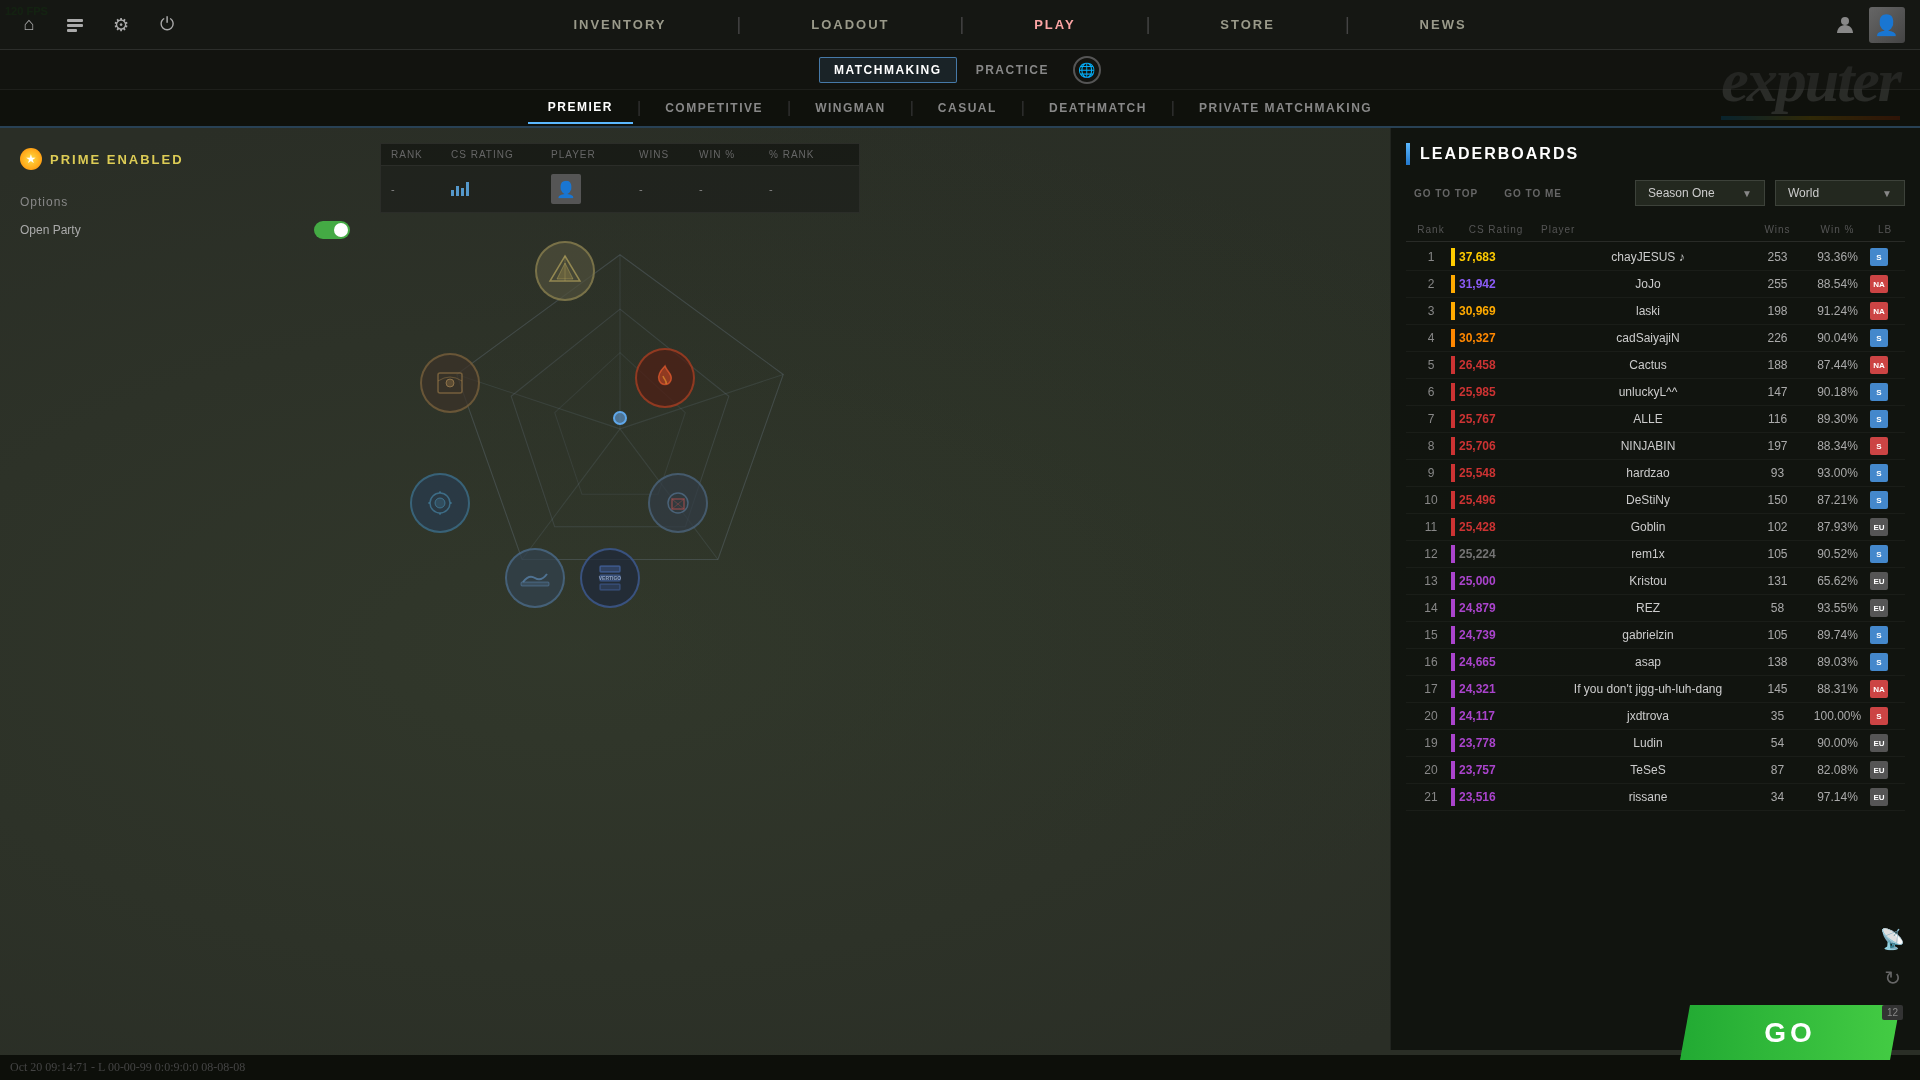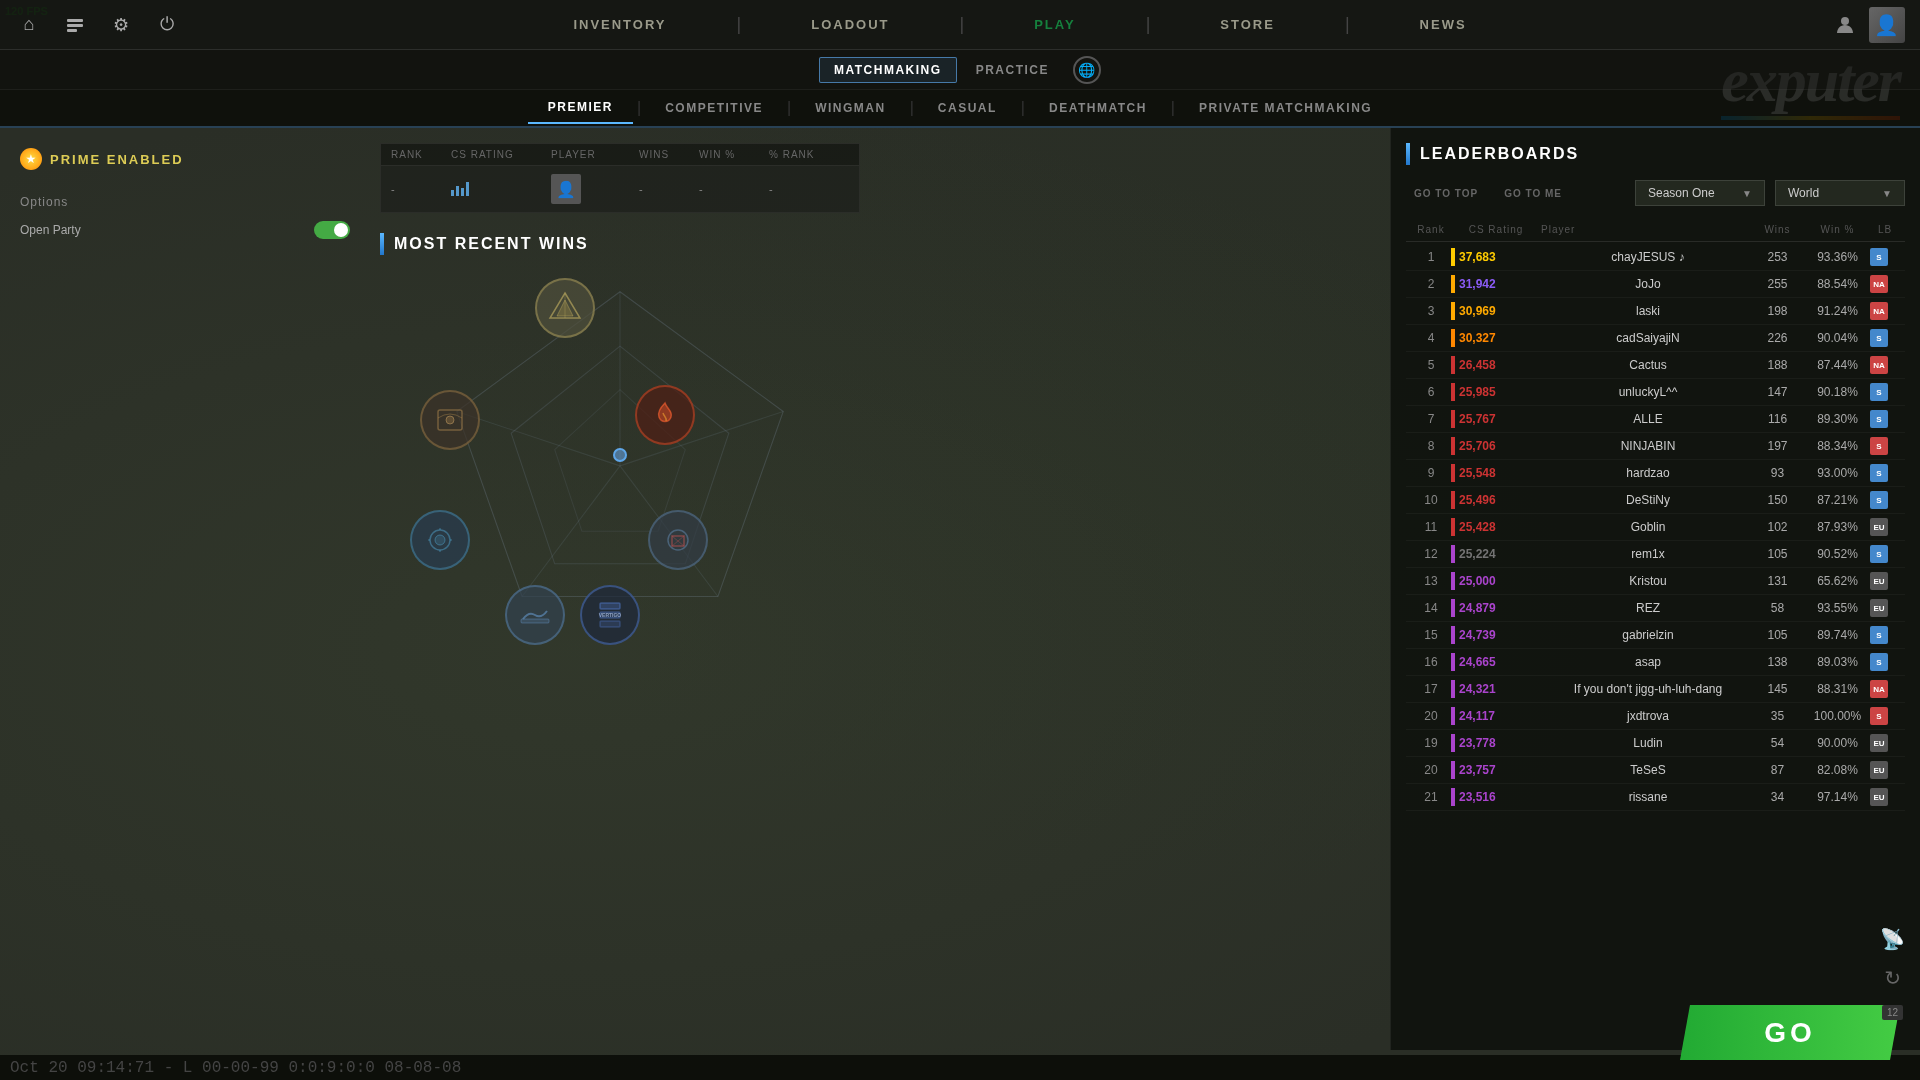--- a/index.html
+++ b/index.html
@@ -73,21 +73,21 @@
 
     .main-nav-item {
       color: #9a9a8a;
       font-size: 13px;
       font-weight: bold;
       letter-spacing: 2px;
       cursor: pointer;
       padding: 5px 10px;
       text-transform: uppercase;
     }
-    .main-nav-item.active { color: #15803d; }
+    .main-nav-item.active { color: #fca5a5; }
 
     .main-nav-separator {
       color: #444;
       font-size: 18px;
     }
 
     .top-bar-right {
       width: 100px;
       display: flex;
       justify-content: flex-end;
@@ -601,22 +601,22 @@
       height: 25px;
       background: rgba(10,12,8,0.9);
       display: flex;
       align-items: center;
       padding: 0 10px;
       z-index: 15;
     }
 
     .status-text {
       color: #444;
-      font-size: 16px;
-      font-family: Liberation Mono, monospace;
+      font-size: 12px;
+      font-family: Liberation Serif, serif;
     }
 
     
     .right-panel::-webkit-scrollbar { width: 4px; }
     .right-panel::-webkit-scrollbar-track { background: rgba(255,255,255,0.03); }
     .right-panel::-webkit-scrollbar-thumb { background: rgba(255,255,255,0.15); border-radius: 2px; }
 
     
     .bottom-right-icons {
       position: absolute;
@@ -759,24 +759,20 @@
         <div class="player-icon">👤</div>
         <span class="party-cell"></span>
       </div>
       <span class="party-cell">-</span>
       <span class="party-cell">-</span>
       <span class="party-cell">-</span>
     </div>
   </div>
 
   <div class="wins-section">
-    <div class="section-header">
-      <div class="section-accent"></div>
-      <span class="section-title">MOST RECENT WINS</span>
-    </div>
     <div class="wins-container">
 
       <svg class="polygon-svg" viewBox="0 0 360 340">
 
         <polygon points="180,20 330,130 270,300 90,300 30,130" fill="none" stroke="rgba(150,170,200,0.2)" stroke-width="1"></polygon>
 
         <polygon points="180,70 280,150 240,270 120,270 80,150" fill="none" stroke="rgba(150,170,200,0.15)" stroke-width="1"></polygon>
 
         <polygon points="180,110 240,165 215,240 145,240 120,165" fill="none" stroke="rgba(150,170,200,0.1)" stroke-width="1"></polygon>
 

